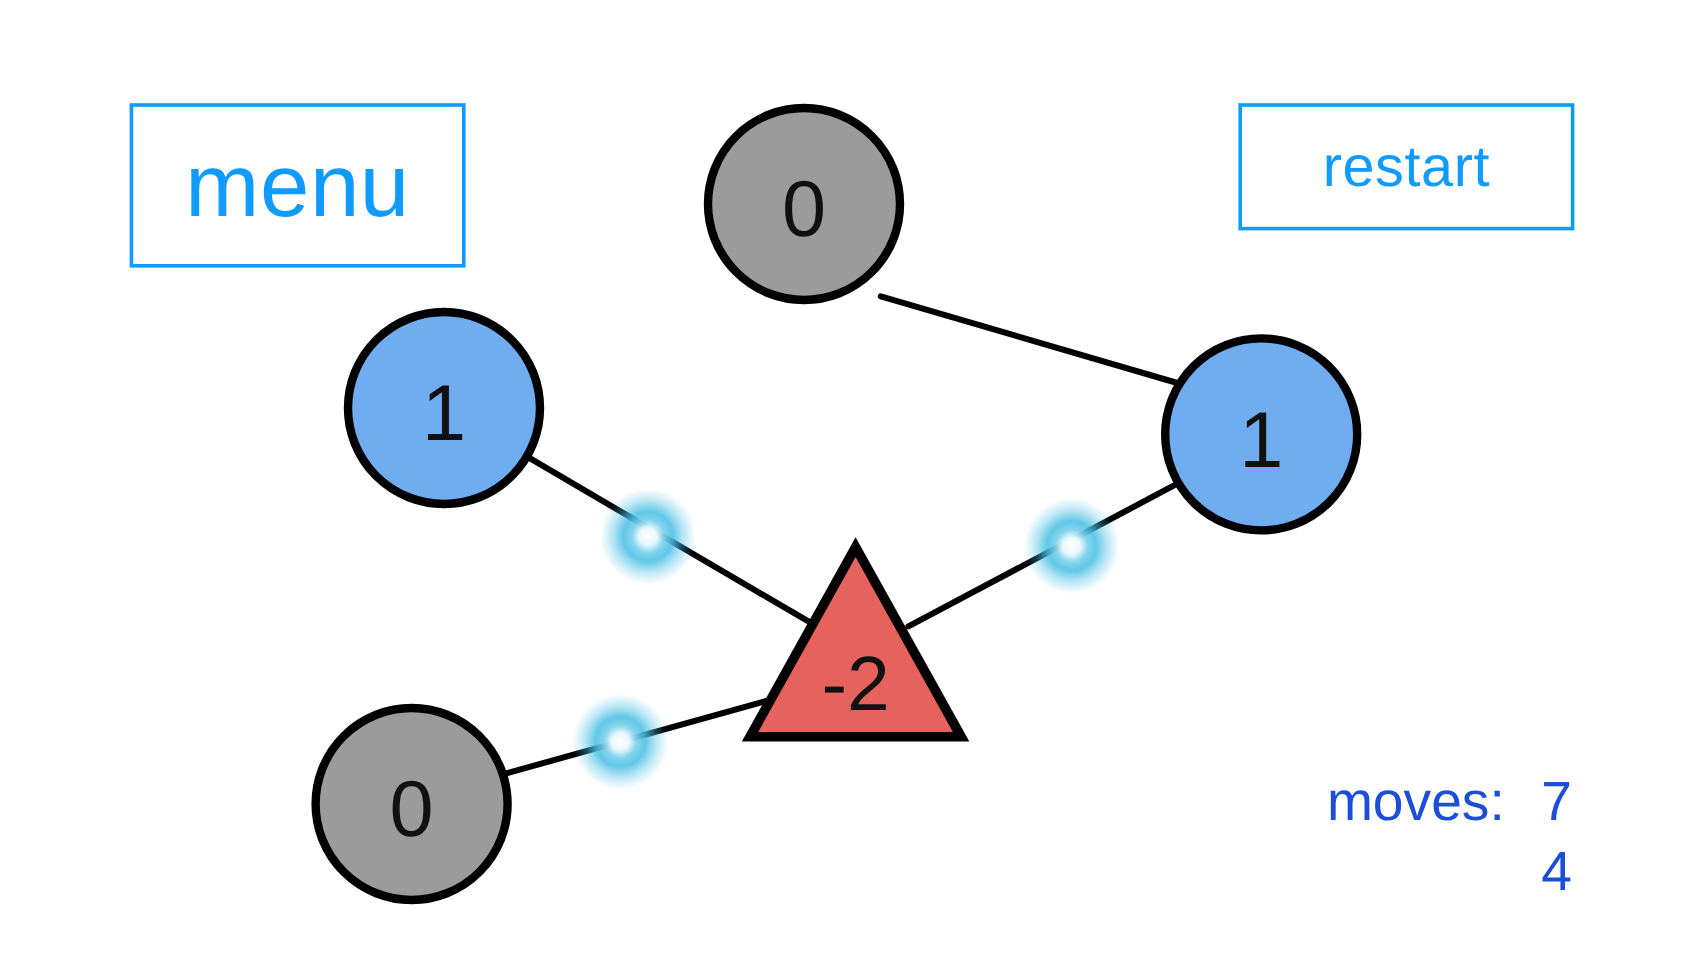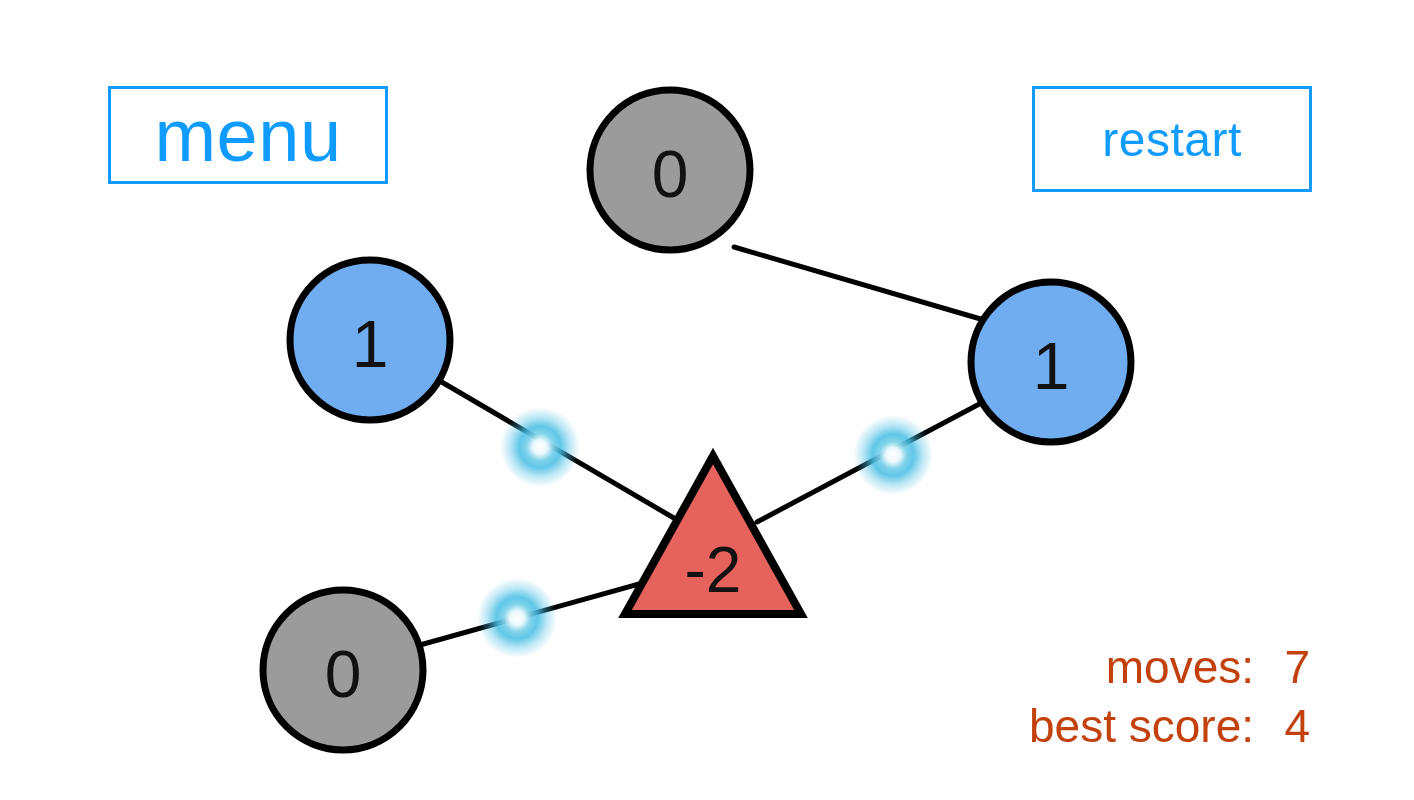--- a/index.html
+++ b/index.html
@@ -35,21 +35,21 @@
     display: flex;
     align-items: center;
     justify-content: center;
     cursor: pointer;
     white-space: nowrap;
   }
   #menu-button {
     left: 108px;
     top: 86px;
     width: 280px;
-    height: 98px;
+    height: 137px;
     font-size: 74px;
   }
   #restart-button {
     left: 1032px;
     top: 86px;
     width: 280px;
     height: 106px;
     font-size: 48px;
   }
 
@@ -77,21 +77,21 @@
     stroke: #000000;
     stroke-width: 5;
     stroke-linecap: round;
   }
 
   
   #score-panel {
     position: absolute;
     right: 104px;
     bottom: 44px;
-    color: #c2410c;
+    color: #1d4ed8;
     font-family: "Liberation Sans", sans-serif;
     font-weight: 300;
     font-size: 46px;
     line-height: 1.28;
     text-align: right;
     white-space: nowrap;
   }
   .score-row {
     display: flex;
     justify-content: flex-end;
@@ -167,18 +167,17 @@
   <div class="ui-button" id="menu-button">menu</div>
 
   <div class="ui-button" id="restart-button">restart</div>
 
   <div id="score-panel">
     <div class="score-row">
       <span class="score-label">moves:</span>
       <span class="score-value">7</span>
     </div>
     <div class="score-row">
-      <span class="score-label">best score:</span>
       <span class="score-value">4</span>
     </div>
   </div>
 
 </div>
 
 </body></html>

